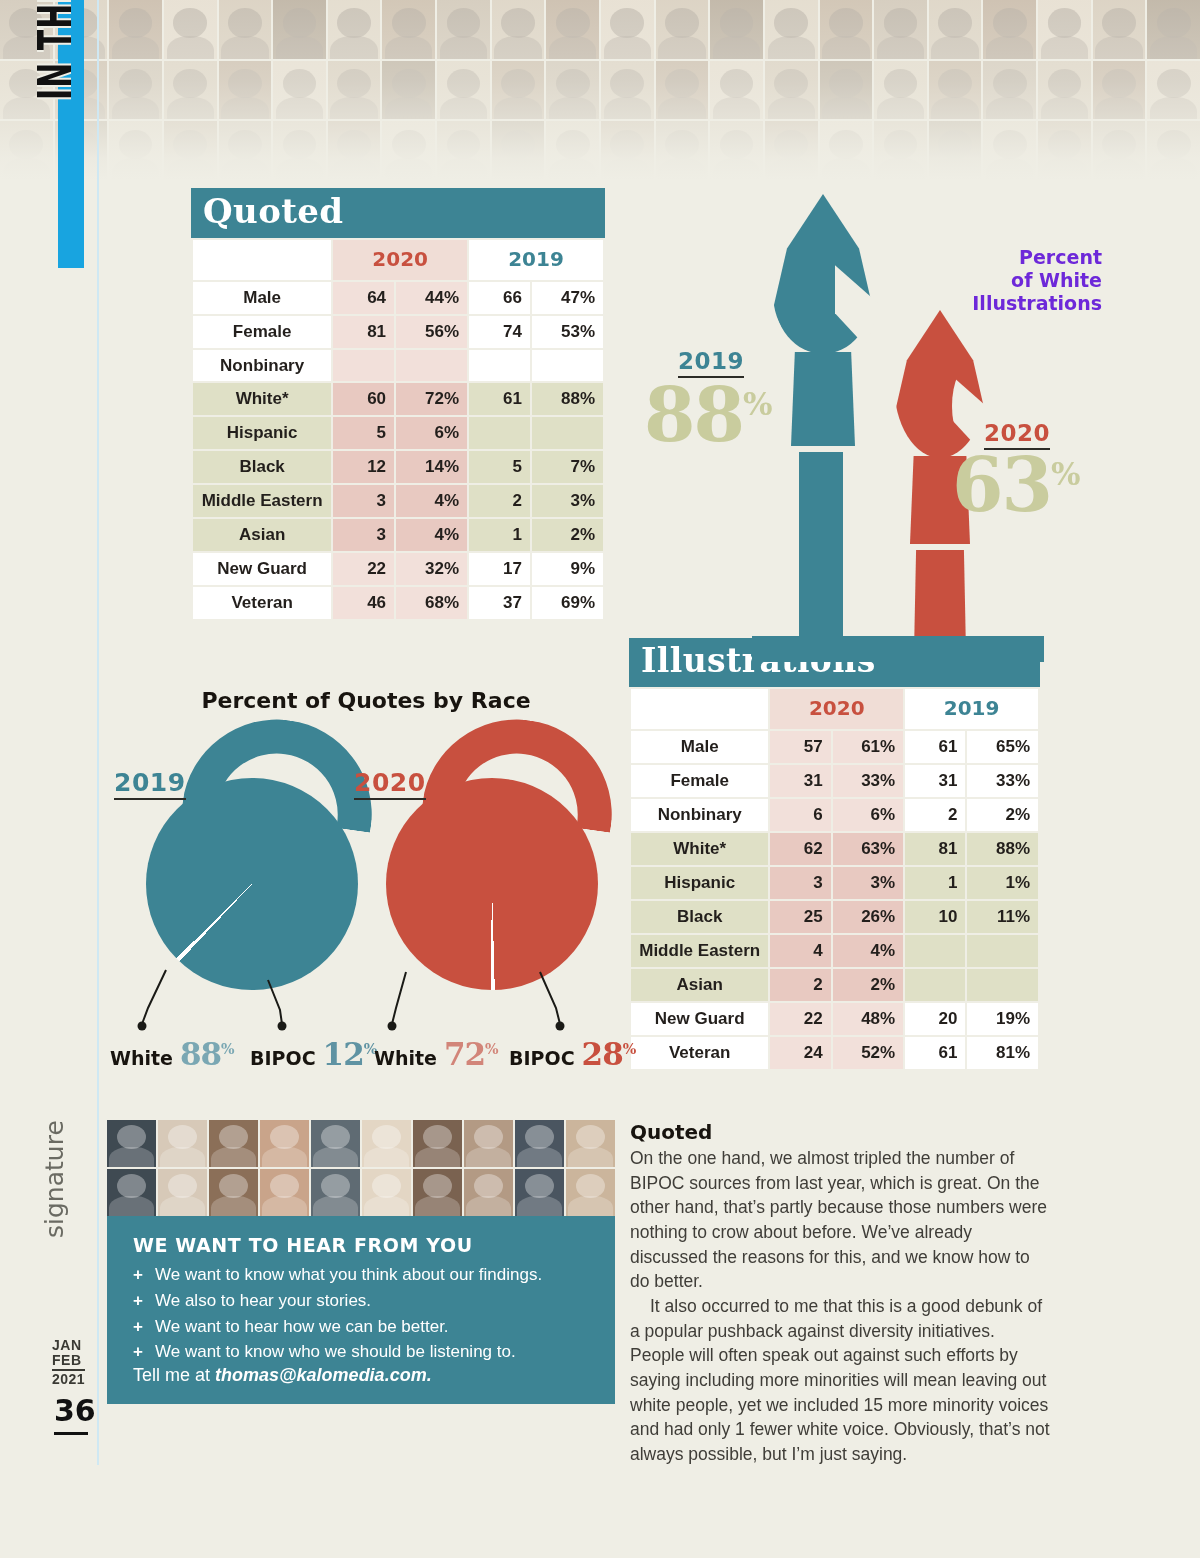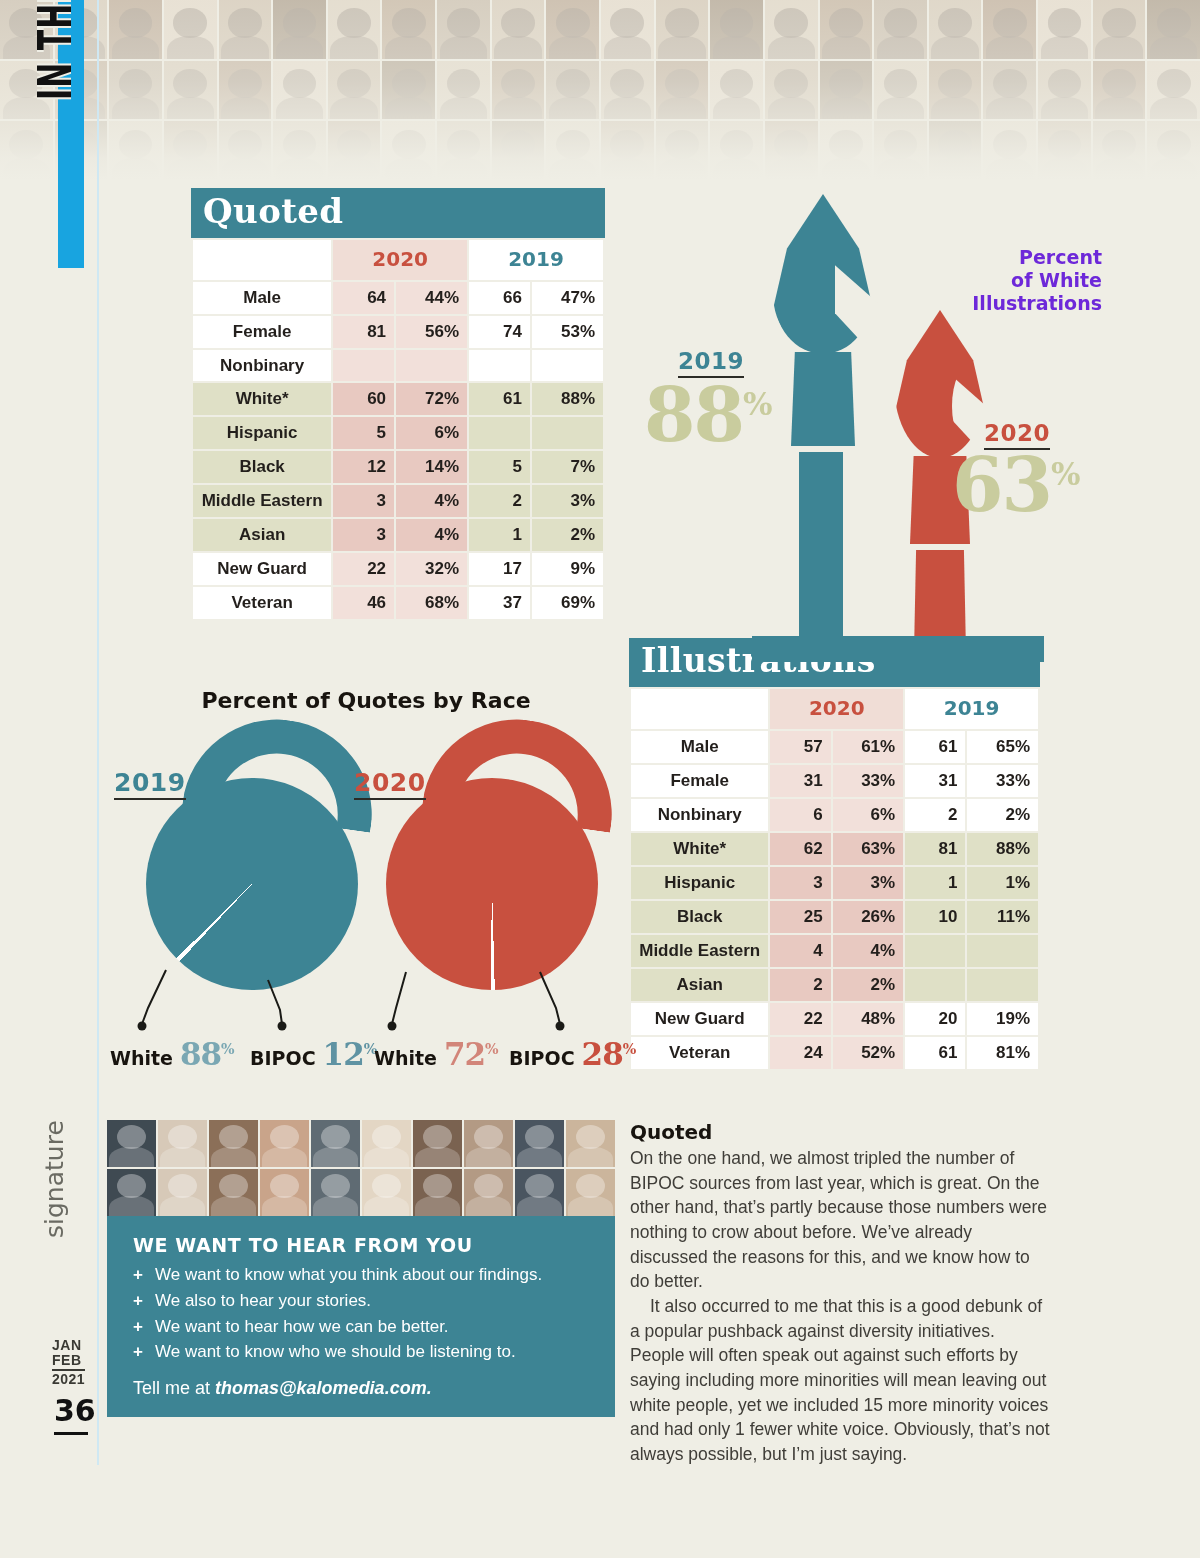--- a/index.html
+++ b/index.html
@@ -338,21 +338,21 @@
     font-size: 17px;
     line-height: 1.52;
   }
   .hear-list li::before {
     content: "+";
     position: absolute;
     left: 0; top: 0;
     font-weight: 800;
     font-size: 17px;
   }
-  .hear-foot { font-size: 18px; margin-top: 13px; }
+  .hear-foot { font-size: 18px; margin-top: 0; }
   .hear-foot b { font-style: italic; font-weight: 800; }
 
   
   .article { position: absolute; left: 630px; top: 1120px; width: 420px; }
   .article h3 {
     font-size: 20px;
     font-weight: 800;
     color: #18140f;
     margin-bottom: 2px;
     font-family: "DejaVu Sans", sans-serif;

